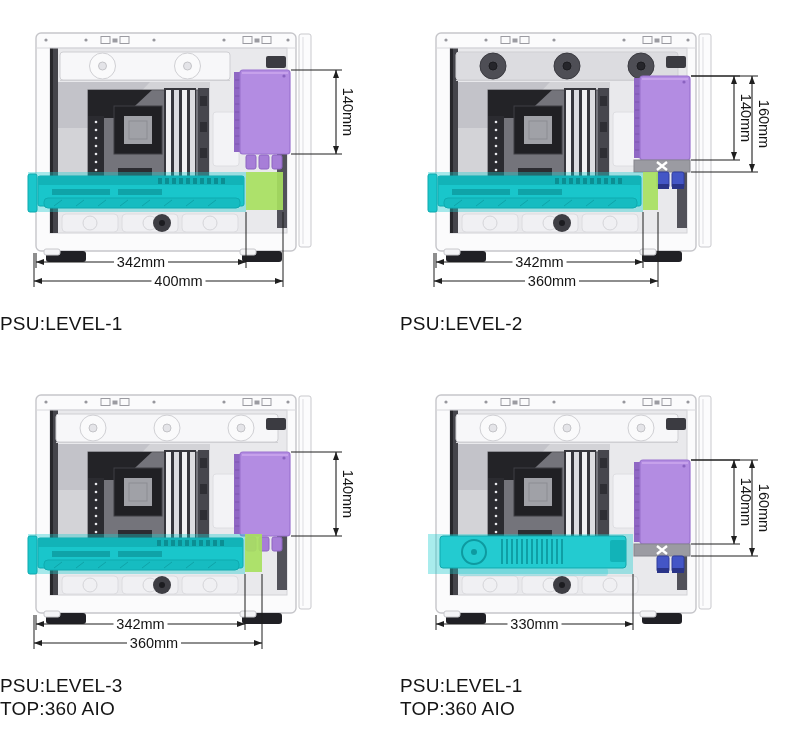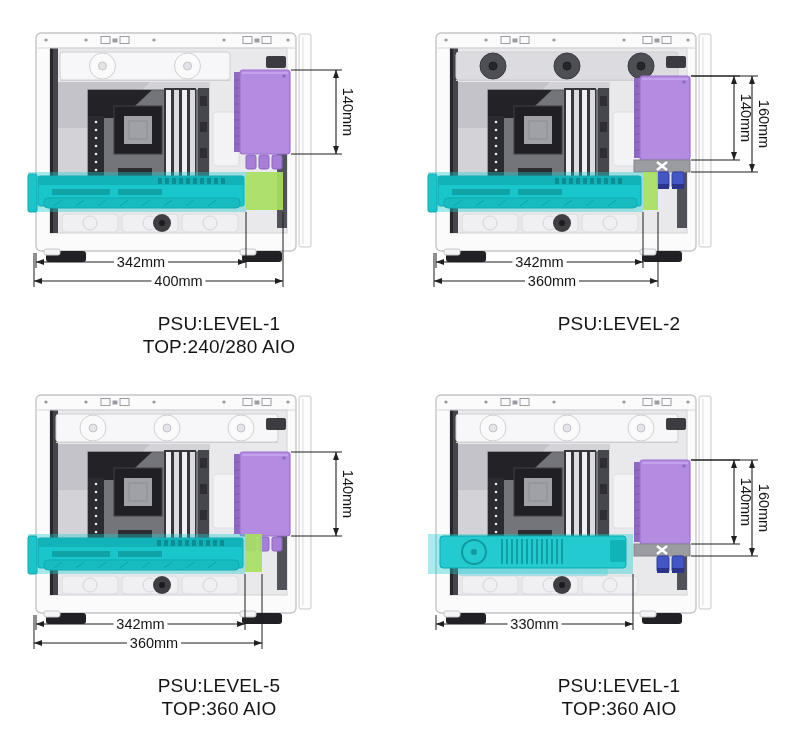--- a/index.html
+++ b/index.html
@@ -4,21 +4,21 @@
 <style>
   html,body{margin:0;padding:0;background:#fff;}
   .canvas{position:relative;width:800px;height:742px;background:#fff;overflow:hidden;
           font-family:"Liberation Sans",sans-serif;color:#111;}
   .panel{position:absolute;width:400px;height:371px;}
   #panel-0{left:0;top:0}
   #panel-1{left:400px;top:0}
   #panel-2{left:0;top:362px}
   #panel-3{left:400px;top:362px}
   .case-holder{position:absolute;left:0;top:0;width:400px;height:310px;}
-  .caption{position:absolute;top:312px;left:0;width:348px;text-align:center;margin-left:45px;}
+  .caption{position:absolute;top:312px;left:0;width:348px;text-align:left;}
   .cap-line1,.cap-line2{font-size:19px;line-height:23px;letter-spacing:.2px;color:#141414;}
   svg text{font-family:"Liberation Sans",sans-serif;fill:#141414;}
 </style>
 </head>
 <body>
 
 <div class="canvas">
   <section class="panel" id="panel-0">
     <div class="case-holder"><svg viewBox="0 0 400 310" width="400" height="310">
           <g>
@@ -170,21 +170,20 @@
             <line x1="283" y1="212" x2="283" y2="287" stroke="#1f1f1f" stroke-width="1"></line>
             <line x1="34" y1="281" x2="283" y2="281" stroke="#1f1f1f" stroke-width="1.1"></line>
             <polygon points="34,281 42,278 42,284" fill="#1f1f1f"></polygon>
             <polygon points="283,281 275,278 275,284" fill="#1f1f1f"></polygon>
             <rect x="151.5" y="272.5" width="54" height="17" fill="#ffffff"></rect>
             <text x="178.5" y="286" text-anchor="middle" font-size="14.5">400mm</text>
           </g>
         </svg></div>
     <div class="caption">
       <div class="cap-line1">PSU:LEVEL-1</div>
-      <div class="cap-line2">TOP:240/280 AIO</div>
     </div>
   </section>
   <section class="panel" id="panel-1">
     <div class="case-holder"><svg viewBox="0 0 400 310" width="400" height="310">
           <g>
             <rect x="299" y="34" width="12" height="213" rx="2" fill="#fcfcfd" stroke="#c9c9cd"></rect>
             <line x1="303" y1="37" x2="303" y2="244" stroke="#dddde1"></line>
           </g>
           <g>
             <rect x="36" y="33" width="260" height="218" rx="5" fill="#fbfbfc" stroke="#c6c6ca" stroke-width="1.4"></rect>
@@ -506,21 +505,21 @@
             <line x1="34" y1="253" x2="34" y2="287" stroke="#1f1f1f" stroke-width="1"></line>
             <line x1="262" y1="212" x2="262" y2="287" stroke="#1f1f1f" stroke-width="1"></line>
             <line x1="34" y1="281" x2="262" y2="281" stroke="#1f1f1f" stroke-width="1.1"></line>
             <polygon points="34,281 42,278 42,284" fill="#1f1f1f"></polygon>
             <polygon points="262,281 254,278 254,284" fill="#1f1f1f"></polygon>
             <rect x="127" y="272.5" width="54" height="17" fill="#ffffff"></rect>
             <text x="154" y="286" text-anchor="middle" font-size="14.5">360mm</text>
           </g>
         </svg></div>
     <div class="caption">
-      <div class="cap-line1">PSU:LEVEL-5</div>
+      <div class="cap-line1">PSU:LEVEL-3</div>
       <div class="cap-line2">TOP:360 AIO</div>
     </div>
   </section>
   <section class="panel" id="panel-3">
     <div class="case-holder"><svg viewBox="0 0 400 310" width="400" height="310">
           <g>
             <rect x="299" y="34" width="12" height="213" rx="2" fill="#fcfcfd" stroke="#c9c9cd"></rect>
             <line x1="303" y1="37" x2="303" y2="244" stroke="#dddde1"></line>
           </g>
           <g>

